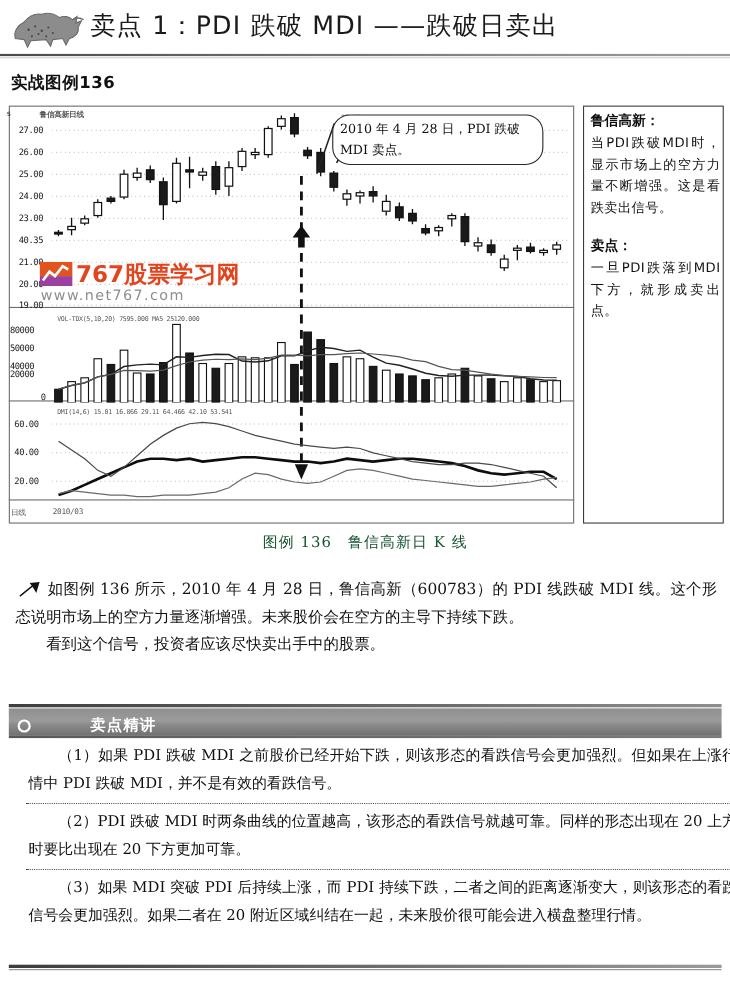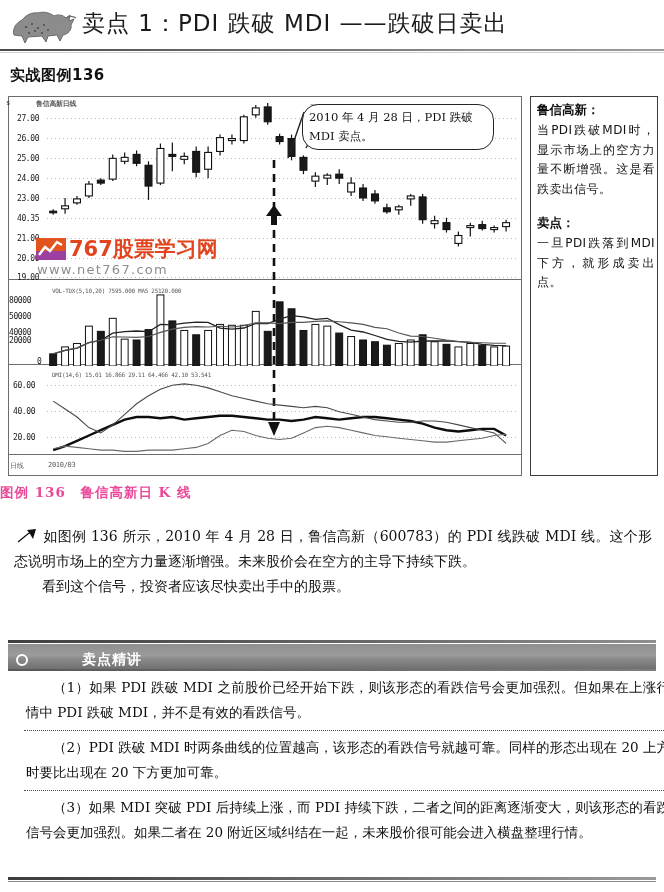--- a/index.html
+++ b/index.html
@@ -72,22 +72,22 @@
      border:1px solid #3d3d3d;box-sizing:border-box;background:#fff;}
   .info-inner{position:absolute;left:537px;top:102px;width:118px;}
   .info-h{font-size:12.5px;font-weight:bold;color:#0d0d0d;margin:0 0 2px 0;
      font-family:"DejaVu Sans","Liberation Sans",sans-serif;}
   .info-p{font-size:12px;line-height:19.5px;color:#121212;margin:0;
      letter-spacing:0.4px;text-align:justify;
      font-family:"DejaVu Sans","Liberation Sans",sans-serif;}
   .info-gap{height:16px;}
 
   
-  .fig-cap{position:absolute;left:0;top:484px;width:664px;text-align:left;
-     font-size:13.5px;font-weight:bold;color:#ec4899;letter-spacing:1px;
+  .fig-cap{position:absolute;left:0;top:484px;width:664px;text-align:center;
+     font-size:13.5px;font-weight:normal;color:#14532d;letter-spacing:1px;
      font-family:"DejaVu Serif","Liberation Serif",serif;}
 
   
   .body-ico{position:absolute;left:16px;top:528px;width:22px;height:16px;}
   .bodytxt{position:absolute;left:14px;top:524px;width:638px;
      font-size:14px;line-height:25px;color:#111;text-align:justify;
      font-family:"DejaVu Serif","Liberation Serif",serif;}
   .bodytxt p{margin:0;}
   .bodytxt p.ind{text-indent:2em;}
   .bodytxt p.first{text-indent:2.1em;}

